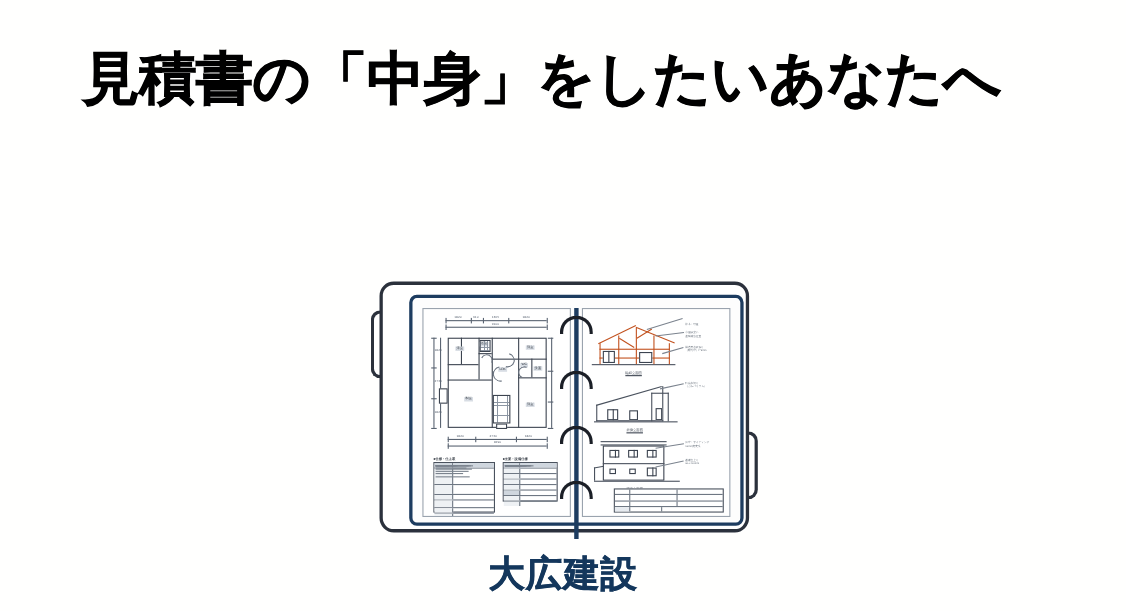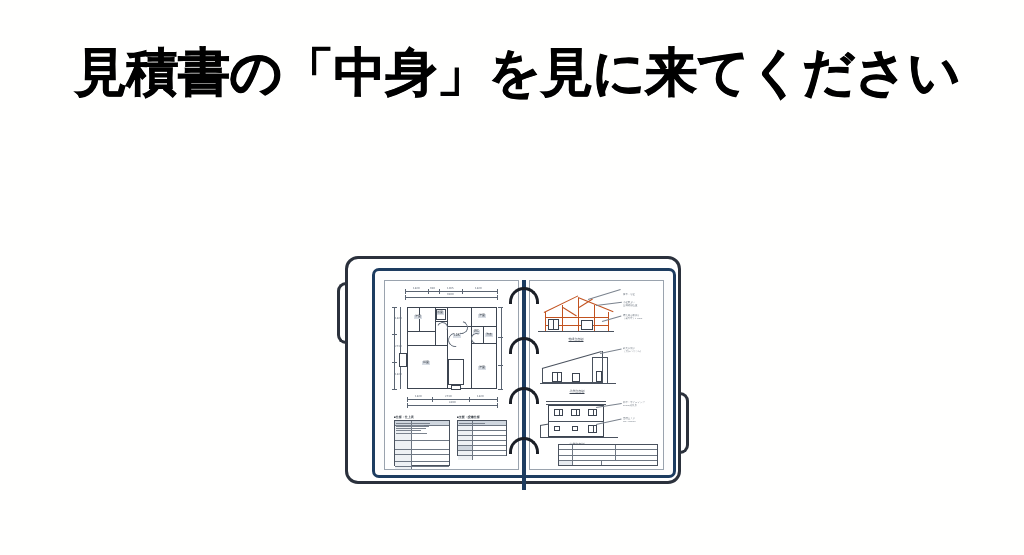--- a/index.html
+++ b/index.html
@@ -292,21 +292,21 @@
     color: #14375c;
     letter-spacing: 1px;
     -webkit-text-stroke: 0.6px #14375c;
   }
 </style>
 </head>
 <body>
 
 <div class="slide">
 
-  <div class="headline">見積書の「中身」を見に来てください</div>
+  <div class="headline">見積書の「中身」をしたいあなたへ</div>
 
 
   <div class="binder-wrap">
 
     <div class="tab tab-left"></div>
     <div class="tab tab-right"></div>
 
     <div class="binder-cover">
       <div class="binder-inner">
 
@@ -616,14 +616,15 @@
         <div class="spine"></div>
         <div class="ring" style="top:16px;"></div>
         <div class="ring" style="top:66px;"></div>
         <div class="ring" style="top:116px;"></div>
         <div class="ring" style="top:166px;"></div>
 
       </div>
     </div>
   </div>
 
+  <div class="company">大広建設</div>
 
 </div>
 
 </body></html>

